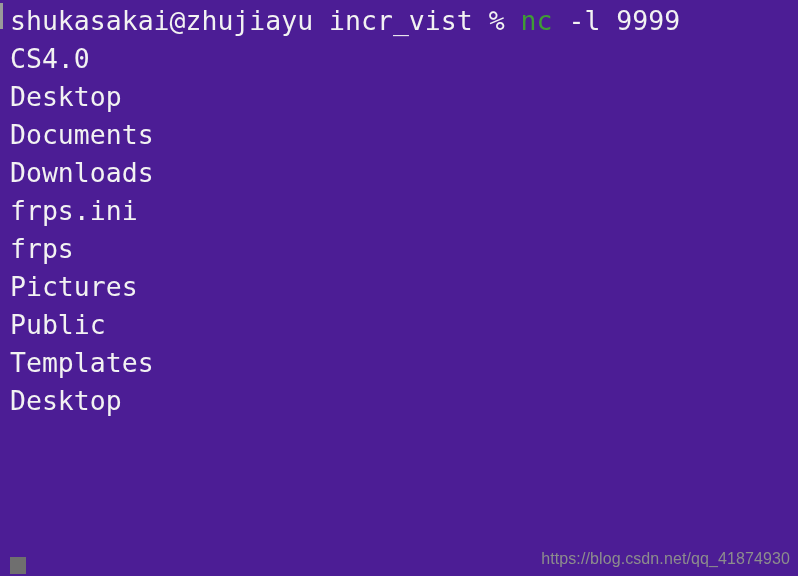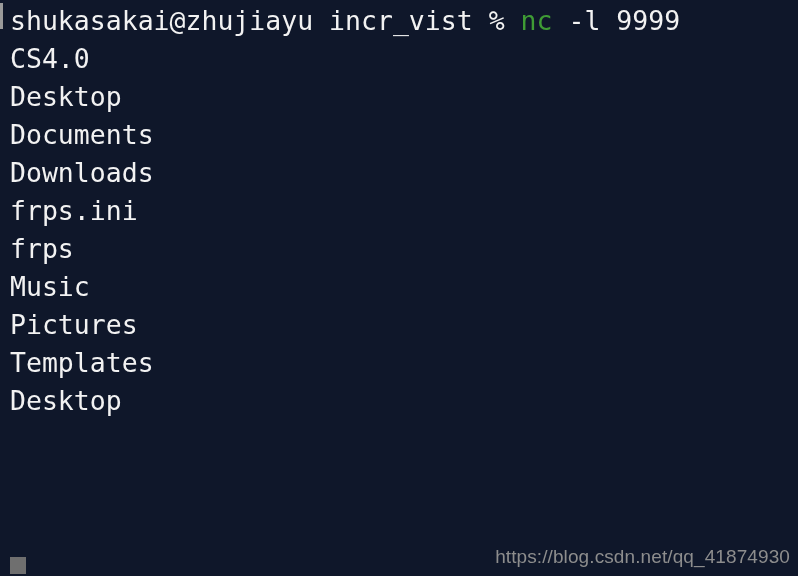--- a/index.html
+++ b/index.html
@@ -12,21 +12,21 @@
     width: 798px;
     height: 576px;
     overflow: hidden;
     font-family: "DejaVu Sans Mono", monospace;
   }
 
   #terminal {
     position: relative;
     width: 798px;
     height: 576px;
-    background: #0f172a;
+    background: #4c1d95;
     overflow: hidden;
   }
 
   
   .edge-sliver {
     position: absolute;
     left: 0px;
     top: 3px;
     width: 3px;
     height: 26px;
@@ -71,21 +71,21 @@
     width: 16px;
     height: 17px;
     background: #6f6f6f;
   }
 
   .watermark {
     position: absolute;
     right: 8px;
     bottom: 8px;
     color: #8d8d8d;
-    font-size: 19px;
+    font-size: 16px;
     font-family: "Liberation Sans", sans-serif;
     letter-spacing: 0.1px;
     white-space: nowrap;
   }
 </style>
 </head>
 <body>
 
 <div id="terminal">
 
@@ -94,22 +94,22 @@
   <div class="screen">
 
     <div class="line"><span class="tok tok-white">shukasakai@zhujiayu incr_vist % </span><span class="tok tok-green">nc</span><span class="tok tok-white"> -l 9999</span></div>
 
     <div class="line">CS4.0</div>
     <div class="line">Desktop</div>
     <div class="line">Documents</div>
     <div class="line">Downloads</div>
     <div class="line">frps.ini</div>
     <div class="line">frps</div>
-    <div class="line">Music</div>
     <div class="line">Pictures</div>
+    <div class="line">Public</div>
     <div class="line">Templates</div>
     <div class="line">Desktop</div>
 
   </div>
 
   <div class="cursor-block"></div>
 
   <div class="watermark">https://blog.csdn.net/qq_41874930</div>
 
 </div>

